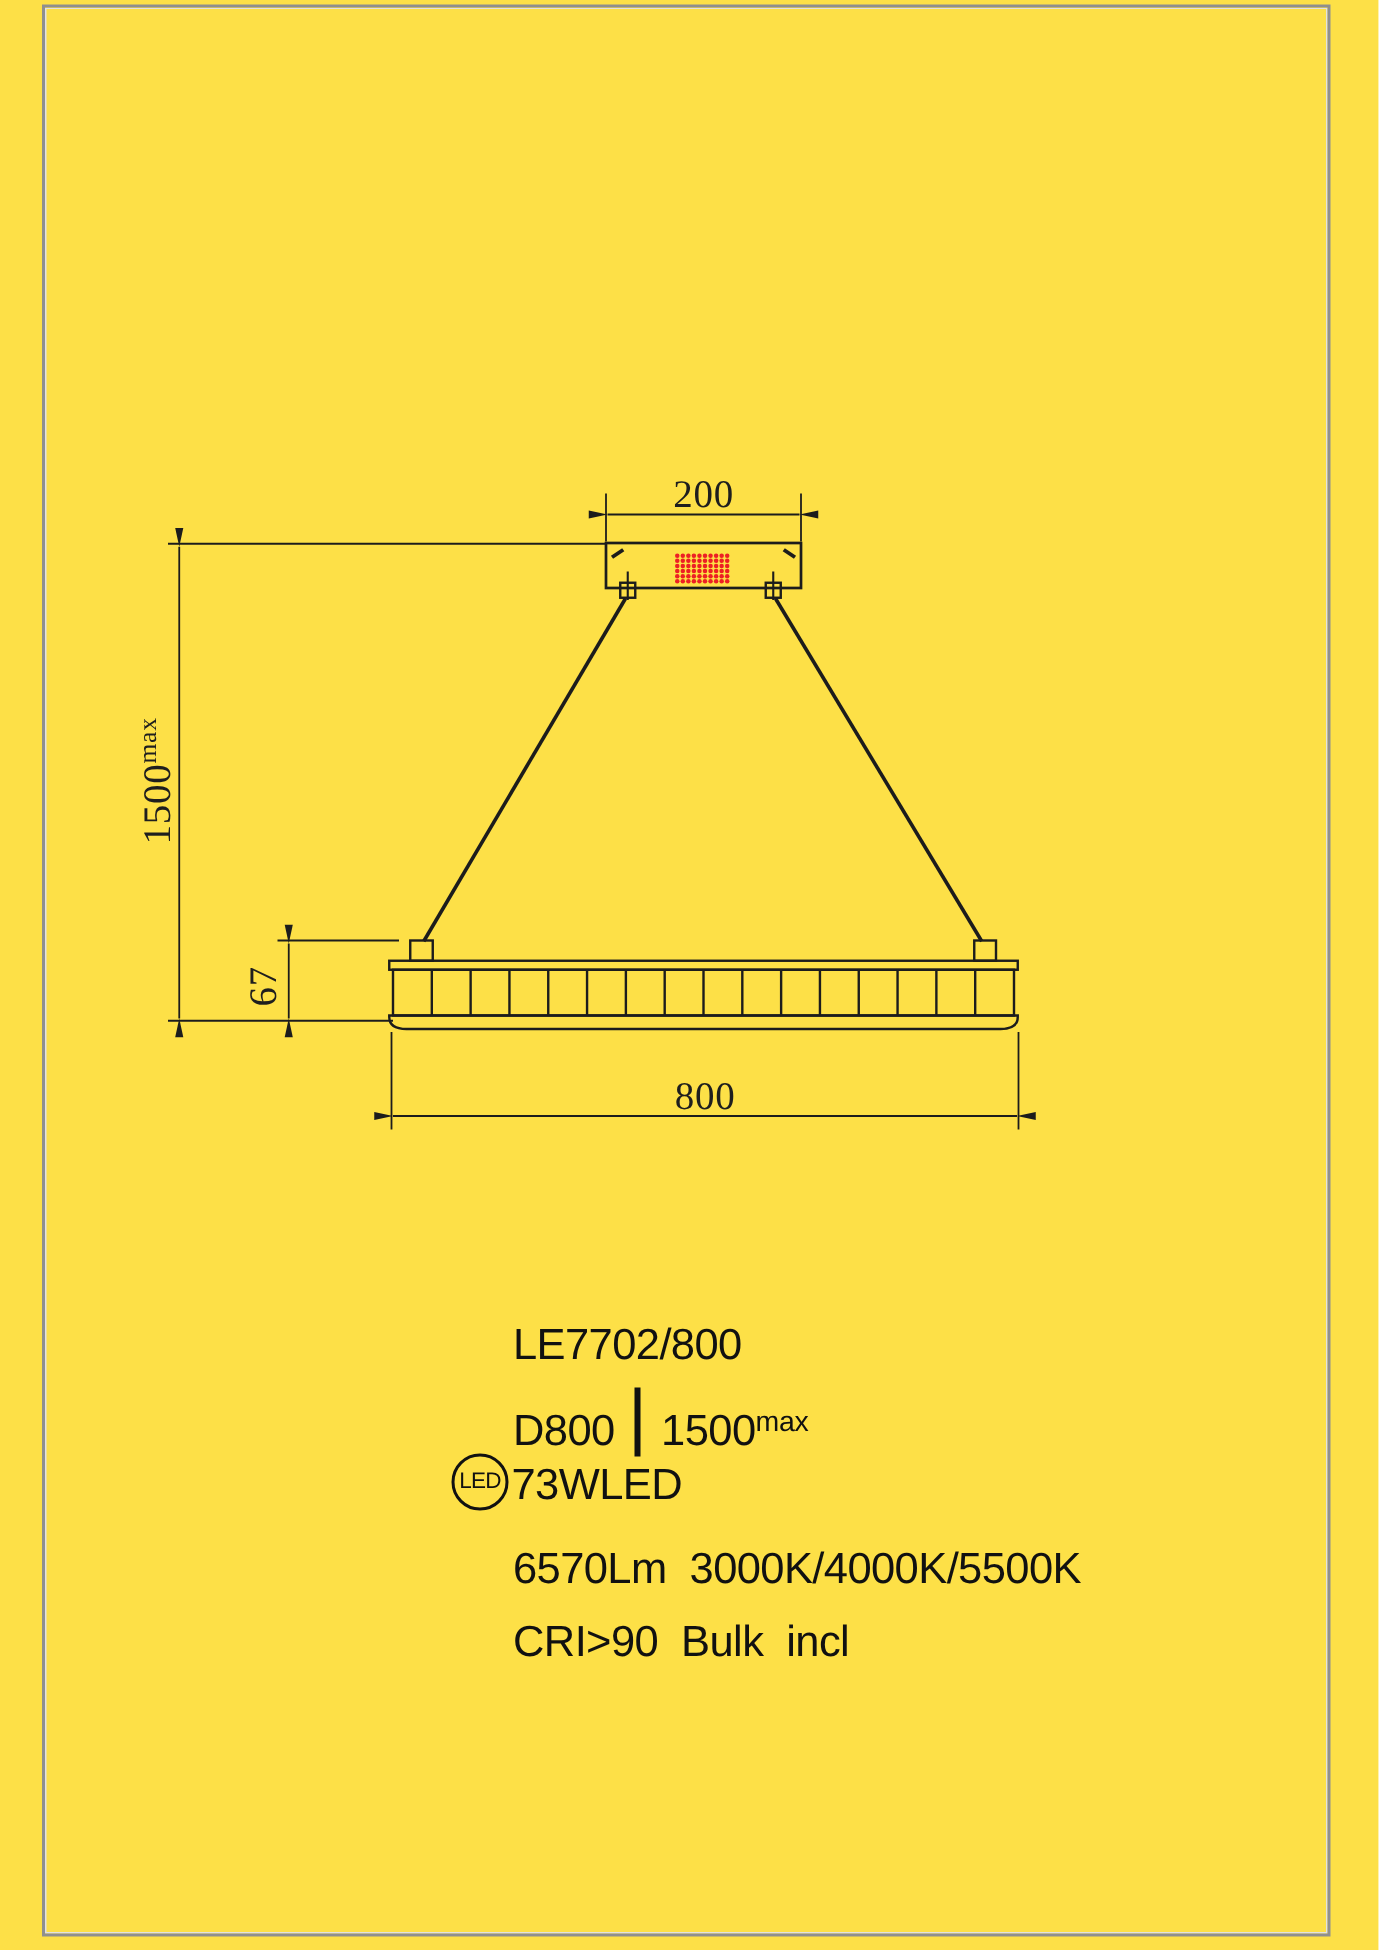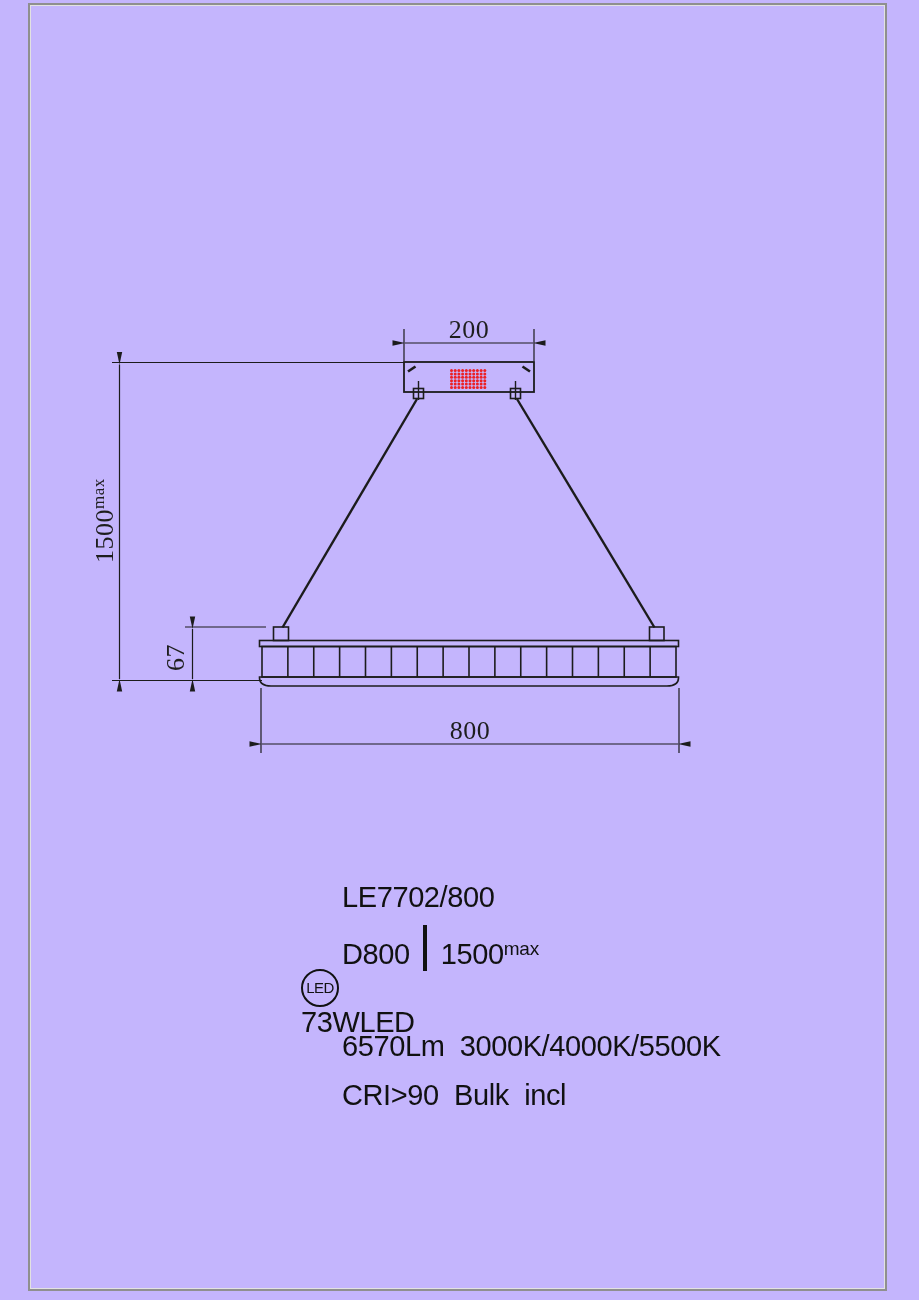--- a/index.html
+++ b/index.html
@@ -1,17 +1,17 @@
 <!DOCTYPE html>
 <html><head>
 <meta charset="utf-8">
 <style>
   html,body { margin:0; padding:0; background:#ffffff; }
   .page {
-    position:relative; width:919px; height:1300px; background:#c4b5fd;
+    position:relative; width:919px; height:1300px; background:#fde047;
     font-family:"Liberation Sans","DejaVu Sans",sans-serif; color:#141414;
     overflow:hidden;
   }
   .sheet-frame {
     position:absolute; left:28px; top:3px; width:859px; height:1288px;
     border:2px solid #8f8f8f; box-shadow: inset 0 0 0 1px #e2e2e2;
     box-sizing:border-box; background:transparent;
   }
   svg.drawing { position:absolute; left:0; top:0; }
   .dim-text {
@@ -23,21 +23,21 @@
   .specs { position:absolute; left:0; top:0; width:919px; height:1059px; }
   .spec-line {
     position:absolute; font-size:29px; letter-spacing:-0.4px;
     color:#111; white-space:pre; line-height:1.1;
   }
   .spec-title   { left:342px; top:882px; }
   .spec-row2    { left:342px; top:924px; display:flex; align-items:flex-end; }
   .vbar { display:inline-block; width:4px; height:46px; background:#111;
           margin:1px 14px 0 13px; }
   .sup-max { font-size:19px; position:relative; top:-9px; letter-spacing:-0.2px; }
-  .spec-row3    { left:301px; top:969px; display:flex; align-items:flex-start;flex-direction:column; }
+  .spec-row3    { left:301px; top:969px; display:flex; align-items:flex-end; }
   .led-badge {
     width:34px; height:34px; border:2.5px solid #111; border-radius:50%;
     display:flex; align-items:center; justify-content:center;
     font-size:15px; letter-spacing:-0.5px; color:#111; flex:0 0 auto;
     margin-right:2px;
   }
   .spec-row4    { left:342px; top:1007px;margin-top:24px; }
   .spec-row5    { left:342px; top:1037px;margin-top:43px; }
 </style>
 </head>

